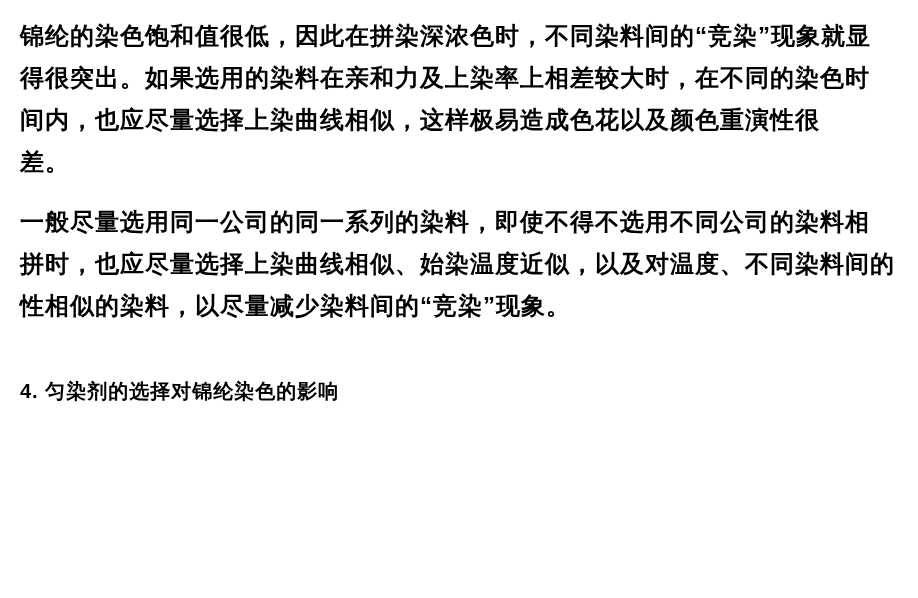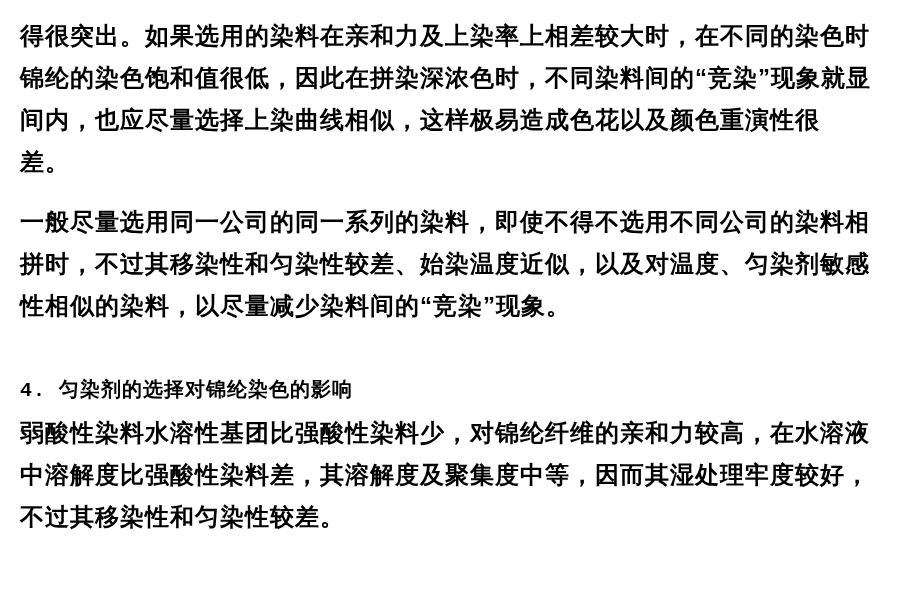--- a/index.html
+++ b/index.html
@@ -31,46 +31,40 @@
   }
   .para-2 { margin-top: 18px; }
   .para-3 { margin-top: 0; }
   .section-heading {
     margin: 43px 0 0 0;
     font-size: 20px;
     font-weight: 700;
     line-height: 42px;
     letter-spacing: 1px;
     color: #000000;
-    font-family: Liberation Mono, monospace;
   }
   .line {
     display: block;
     white-space: nowrap;
   }
 </style>
 </head>
 <body>
 
 <div class="page">
 
   <p class="body-para para-1">
+    <span class="line">锦纶的染色饱和值很低，因此在拼染深浓色时，不同染料间的“竞染”现象就显</span>
     <span class="line">得很突出。如果选用的染料在亲和力及上染率上相差较大时，在不同的染色时</span>
-    <span class="line">锦纶的染色饱和值很低，因此在拼染深浓色时，不同染料间的“竞染”现象就显</span>
     <span class="line">间内，也应尽量选择上染曲线相似，这样极易造成色花以及颜色重演性很</span>
     <span class="line">差。</span>
   </p>
 
   <p class="body-para para-2">
     <span class="line">一般尽量选用同一公司的同一系列的染料，即使不得不选用不同公司的染料相</span>
-    <span class="line">拼时，不过其移染性和匀染性较差、始染温度近似，以及对温度、匀染剂敏感</span>
+    <span class="line">拼时，也应尽量选择上染曲线相似、始染温度近似，以及对温度、不同染料间的</span>
     <span class="line">性相似的染料，以尽量减少染料间的“竞染”现象。</span>
   </p>
 
   <h4 class="section-heading">4. 匀染剂的选择对锦纶染色的影响</h4>
 
-  <p class="body-para para-3">
-    <span class="line">弱酸性染料水溶性基团比强酸性染料少，对锦纶纤维的亲和力较高，在水溶液</span>
-    <span class="line">中溶解度比强酸性染料差，其溶解度及聚集度中等，因而其湿处理牢度较好，</span>
-    <span class="line">不过其移染性和匀染性较差。</span>
-  </p>
 
 </div>
 
 </body></html>

